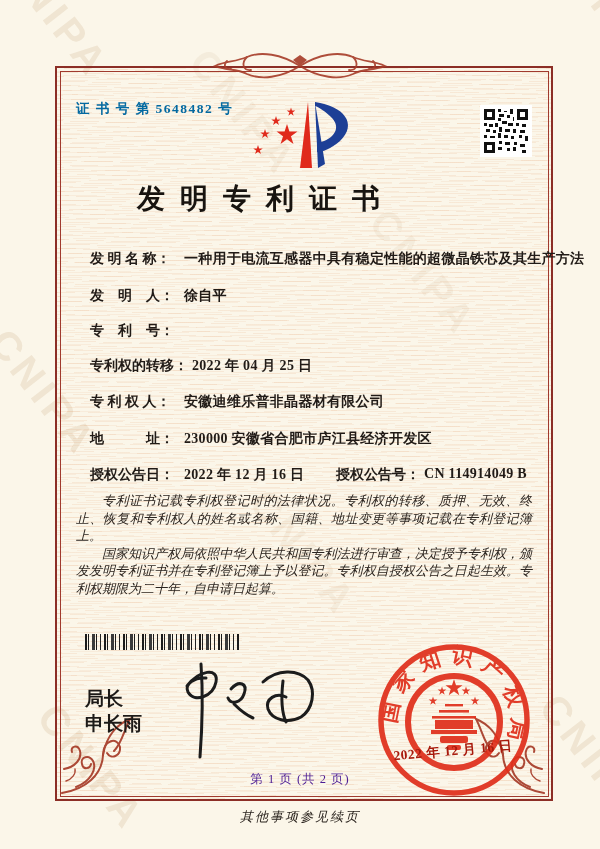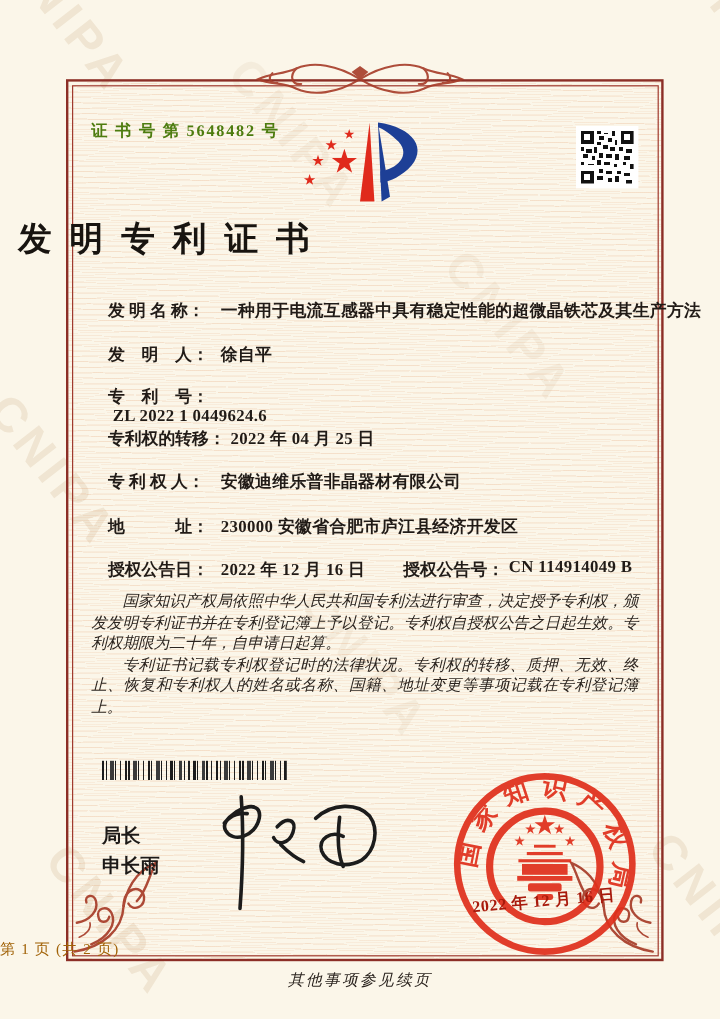--- a/index.html
+++ b/index.html
@@ -12,24 +12,24 @@
       transform:rotate(52deg);white-space:nowrap;pointer-events:none;}
   .wm.light{color:rgba(205,180,150,0.15);}
   
   .frame{position:absolute;left:55px;top:66px;width:494px;height:731px;
          border:2.5px solid #8c2e26;
          background:
            repeating-linear-gradient(1.6deg, rgba(224,148,96,0.14) 0 0.8px, rgba(255,255,255,0) 0.8px 4.4px),
            repeating-linear-gradient(-1.4deg, rgba(224,148,96,0.10) 0 0.8px, rgba(255,255,255,0) 0.8px 4.8px);}
   .frame-inner{position:absolute;inset:2.5px;border:1px solid #a03a2e;}
   
-  .cert-no{position:absolute;left:76px;top:100px;font-size:13.5px;color:#4d7c0f;
+  .cert-no{position:absolute;left:76px;top:100px;font-size:13.5px;color:#0369a1;
            letter-spacing:1.5px;font-weight:600;text-align:right;}
-  .title{position:absolute;left:0;top:180px;width:504px;
-         font-size:28px;font-weight:700;color:#181410;letter-spacing:15px;padding-left:15px;
+  .title{position:absolute;left:0;top:180px;width:504px;text-align:center;
+         font-size:28px;font-weight:700;color:#181410;letter-spacing:15px;padding-left:28px;
          box-sizing:border-box;}
   
   .rows{position:absolute;left:76px;top:246px;width:462px;font-size:14px;
         font-weight:600;color:#211b17;}
   .row{position:absolute;left:14px;display:flex;white-space:nowrap;}
   .row .lab{display:inline-block;min-width:90px;}
   .row .val{display:inline-block;padding-left:4px;letter-spacing:0.3px;}
   .pair2{position:absolute;left:246px;top:0;display:flex;white-space:nowrap;}
   
   .paras{position:absolute;left:76px;top:492px;width:456px;font-size:13px;
@@ -37,32 +37,32 @@
   .paras p{margin:0;text-indent:2em;}
   
   .barcode{position:absolute;left:85px;top:634px;width:154px;height:16px;
     background:repeating-linear-gradient(90deg,
       #1b1b1b 0 2px, transparent 2px 3px,
       #1b1b1b 3px 4px, transparent 4px 7px,
       #3a3a3a 7px 10px, transparent 10px 11px,
       #1b1b1b 11px 12px, transparent 12px 15px,
       #222 15px 16px, transparent 16px 19px);}
   
-  .officer{position:absolute;left:85px;top:686px;font-family:Liberation Mono, monospace;
-           font-weight:bold;font-size:16px;color:#1d1a18;line-height:25px;}
+  .officer{position:absolute;left:85px;top:686px;font-family:Liberation Serif, serif;
+           font-weight:bold;font-size:19px;color:#1d1a18;line-height:25px;}
   .sig{position:absolute;left:165px;top:652px;width:160px;height:110px;}
   
   .seal{position:absolute;left:374px;top:640px;width:160px;height:160px;}
   .seal svg{position:absolute;left:0;top:0;}
   .seal-date{position:absolute;left:-12px;top:102px;width:182px;text-align:center;
              transform:rotate(-5deg);font-size:13.5px;font-weight:700;color:#a81a0c;
              letter-spacing:0.5px;white-space:nowrap;}
   
-  .page-info{position:absolute;left:0;top:771px;width:600px;text-align:left;
-             font-size:12.5px;color:#a16207;letter-spacing:1px;margin-top:12px;}
+  .page-info{position:absolute;left:0;top:771px;width:600px;text-align:center;
+             font-size:12.5px;color:#4c1d95;letter-spacing:1px;}
   .note{position:absolute;left:0;top:808px;width:600px;text-align:center;
         font-size:13px;color:#2b241f;font-style:italic;letter-spacing:2px;}
   
   .orn-top{position:absolute;left:205px;top:46px;}
   .orn-bl{position:absolute;left:58px;top:711px;}
   .orn-br{position:absolute;left:474px;top:711px;transform:scaleX(-1);}
   .logo{position:absolute;left:238px;top:92px;}
   .qr{position:absolute;left:480px;top:105px;width:52px;height:52px;background:#fff;
       display:flex;align-items:center;justify-content:center;}
 </style>
@@ -182,21 +182,20 @@
   <div class="row" style="top:4px;">
     <span class="lab">发 明 名 称：</span>
     <span class="val">一种用于电流互感器中具有稳定性能的超微晶铁芯及其生产方法</span>
   </div>
   <div class="row" style="top:41px;">
     <span class="lab">发　明　人：</span>
     <span class="val">徐自平</span>
   </div>
   <div class="row" style="top:76px;flex-direction:column;">
     <span class="lab">专　利　号：</span>
-    <span class="val">ZL 2022 1 0449624.6</span>
   </div>
   <div class="row" style="top:111px;">
     <span class="lab">专利权的转移：</span>
     <span class="val">2022 年 04 月 25 日</span>
   </div>
   <div class="row" style="top:147px;">
     <span class="lab">专 利 权 人：</span>
     <span class="val">安徽迪维乐普非晶器材有限公司</span>
   </div>
   <div class="row" style="top:184px;">
@@ -207,22 +206,22 @@
     <span class="lab">授权公告日：</span>
     <span class="val">2022 年 12 月 16 日</span>
     <span class="pair2">
       <span class="lab" style="min-width:0;">授权公告号：</span>
       <span class="val">CN 114914049 B</span>
     </span>
   </div>
 </div>
 
 <div class="paras">
+  <p>专利证书记载专利权登记时的法律状况。专利权的转移、质押、无效、终止、恢复和专利权人的姓名或名称、国籍、地址变更等事项记载在专利登记簿上。</p>
   <p>国家知识产权局依照中华人民共和国专利法进行审查，决定授予专利权，颁发发明专利证书并在专利登记簿上予以登记。专利权自授权公告之日起生效。专利权期限为二十年，自申请日起算。</p>
-  <p>专利证书记载专利权登记时的法律状况。专利权的转移、质押、无效、终止、恢复和专利权人的姓名或名称、国籍、地址变更等事项记载在专利登记簿上。</p>
 </div>
 
 <div class="barcode"></div>
 
 <div class="officer">
   <div>局长</div>
   <div>申长雨</div>
 </div>
 
 <svg class="sig" viewBox="0 0 160 110">

